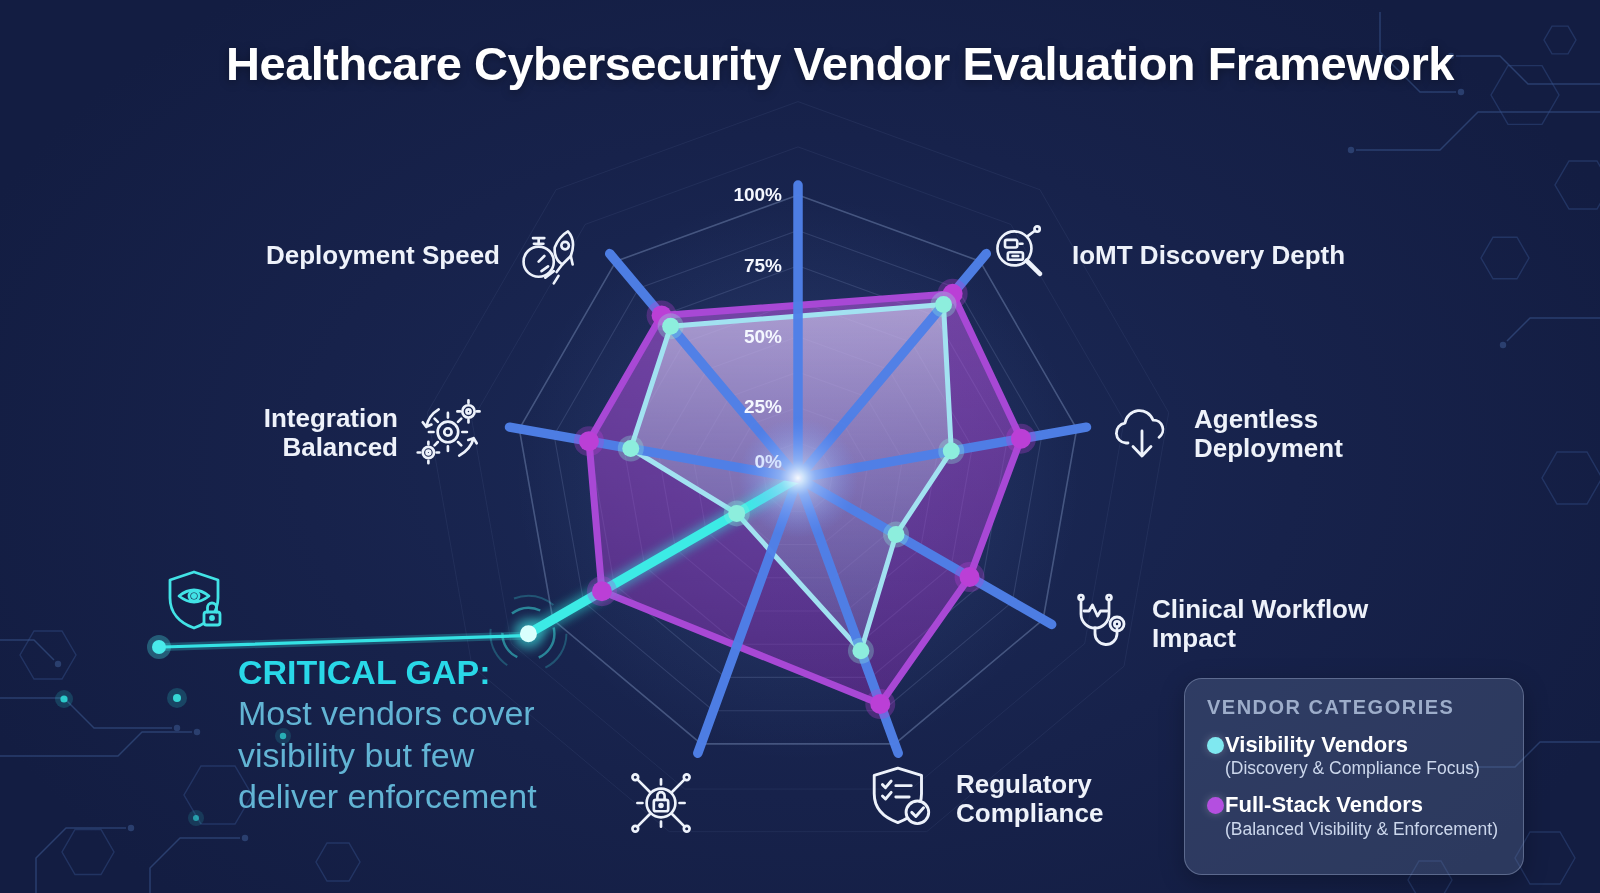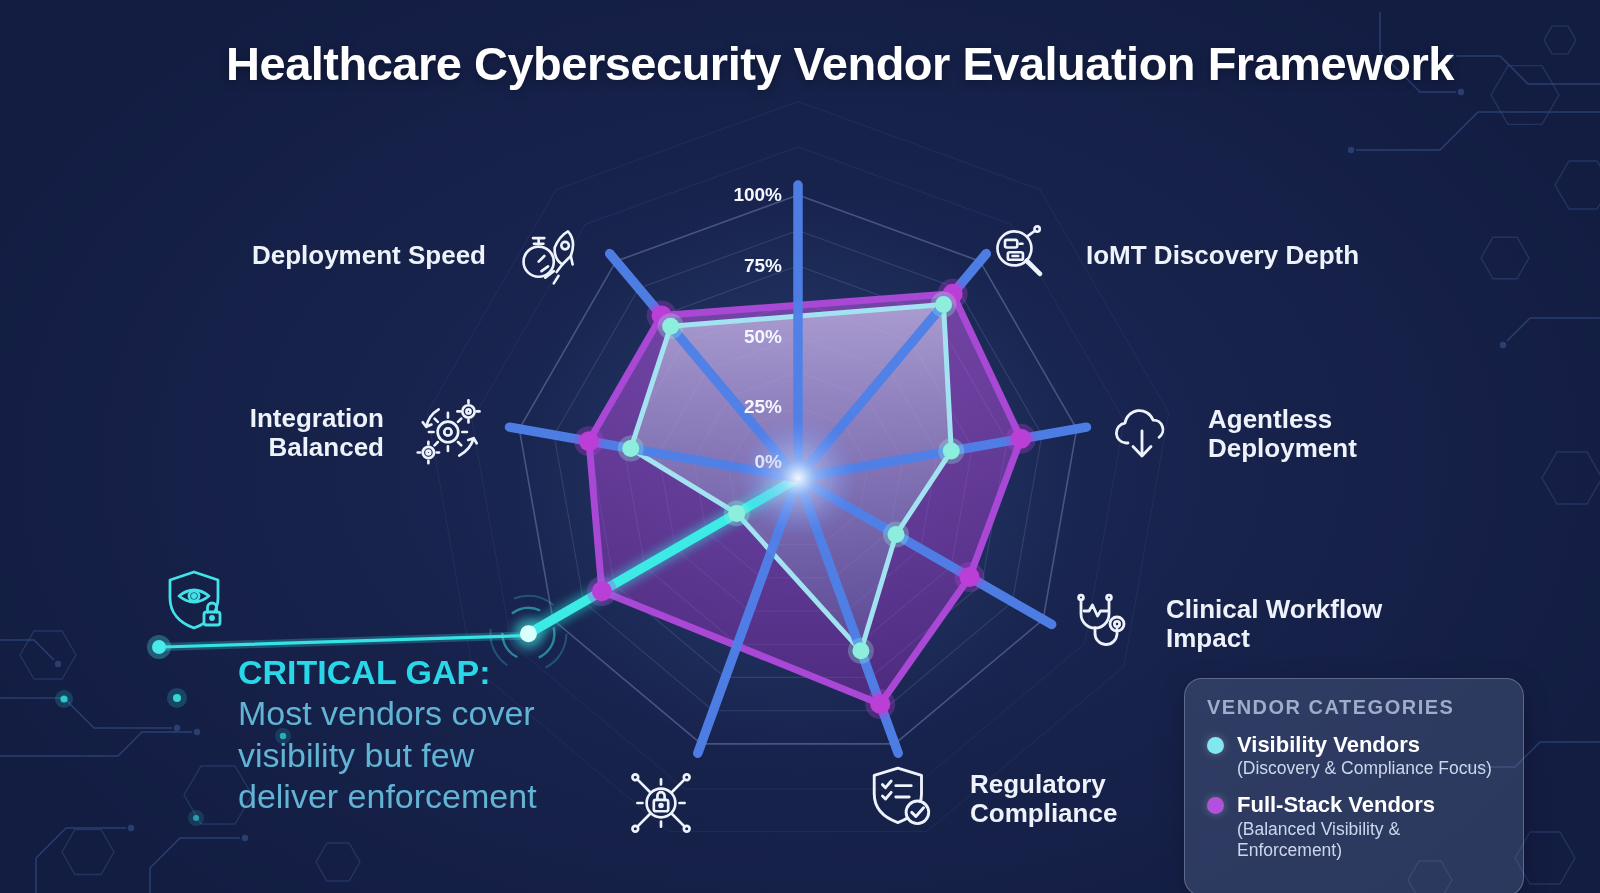--- a/index.html
+++ b/index.html
@@ -12,42 +12,42 @@
   .title{
     position:absolute;top:36px;left:0;width:100%;text-align:center;
     font-size:47px;font-weight:800;letter-spacing:-0.5px;color:#ffffff;
     text-shadow:0 2px 10px rgba(0,0,0,.35);
     padding-left:40px;
   }
   .subtitle{
     position:absolute;top:101px;left:0;width:100%;text-align:center;
     font-size:31px;font-weight:400;color:#dbe3f4;
   }
-  .dim{position:absolute;display:flex;align-items:center;gap:30px;}
+  .dim{position:absolute;display:flex;align-items:center;gap:16px;}
   .dim .txt{font-size:26px;font-weight:600;line-height:1.12;white-space:pre-line;color:#eef2fa;}
   .dim .txt.r{text-align:right;}
   .dim.just-end{justify-content:flex-end;}
   .icon{flex:0 0 auto;display:block;}
   .vis-label{position:absolute;left:160px;top:566px;display:flex;align-items:center;gap:16px;}
   .vis-label .txt{
     font-size:26px;font-weight:700;color:#3ddfe4;
     text-shadow:0 0 14px rgba(45,224,220,.55);
   }
   .annotation{position:absolute;left:238px;top:652px;width:306px;font-size:34px;line-height:1.22;}
   .annotation .lead{color:#29d8e8;font-weight:700;}
   .annotation .body{color:#62b4d4;font-weight:400;}
   .legend{
     position:absolute;left:1184px;top:678px;width:340px;box-sizing:border-box;
     padding:17px 22px 34px;border-radius:18px;
     background:rgba(98,114,152,.33);
     border:1.5px solid rgba(170,185,215,.38);
     box-shadow:0 6px 24px rgba(0,0,0,.25);
   }
   .legend .ltitle{font-size:20px;font-weight:700;letter-spacing:1.5px;color:#9dadca;}
-  .lentry{display:flex;gap:13px;margin-top:13px;}
+  .lentry{display:flex;gap:1px;margin-top:13px;}
   .ldot{flex:0 0 auto;width:17px;height:17px;border-radius:50%;margin-top:5px;box-shadow:0 0 8px rgba(255,255,255,.25);}
   .lname{font-size:22px;font-weight:700;color:#ffffff;line-height:1.15;}
   .ldesc{font-size:17.5px;font-weight:400;color:#ccd7ec;line-height:1.2;margin-top:1px;}
 </style>
 </head>
 <body>
 
 <div class="stage">
 
   <svg class="layer" width="1600" height="893" aria-hidden="true">

